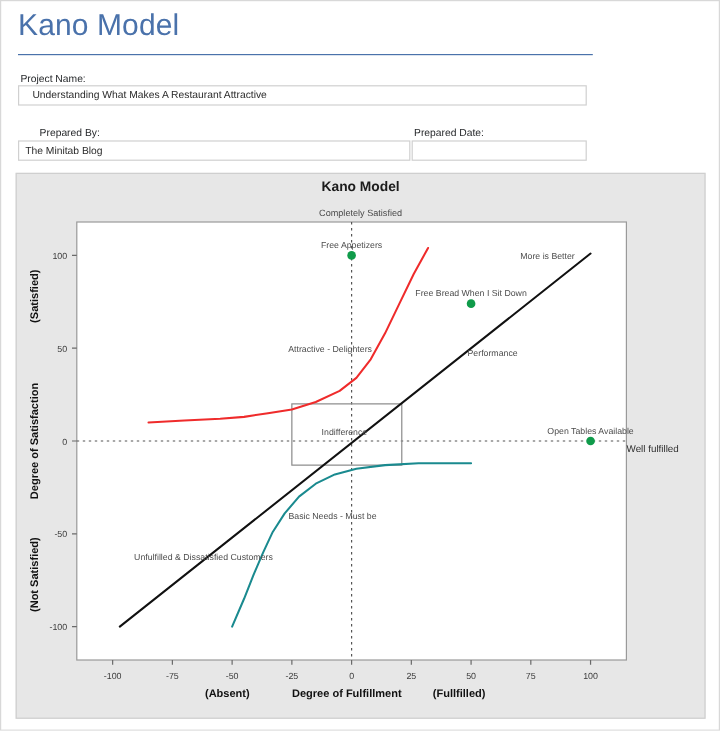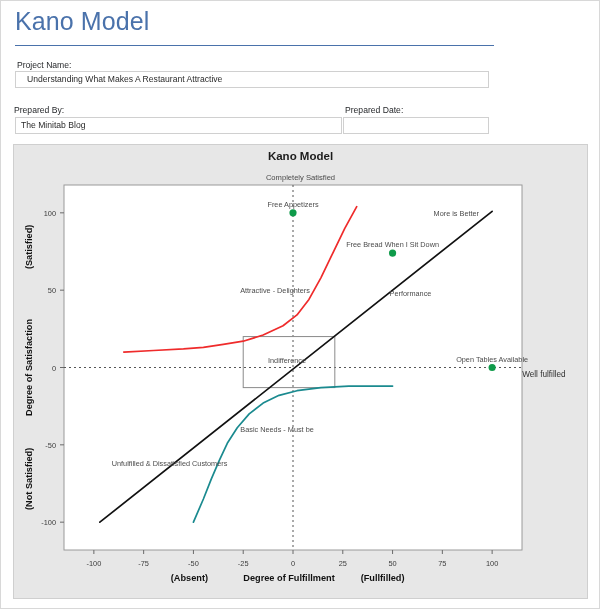--- a/index.html
+++ b/index.html
@@ -54,21 +54,21 @@
     font-family: "Liberation Sans", sans-serif;
     font-size: 8.6px;
     color: #2b2b2b;
     padding: 0 5px;
     line-height: 17px;
     height: 17px;
     outline: none;
   }
   #lbl-project { left: 16px; top: 59px; }
   #inp-project { left: 14px; top: 70px; width: 474px; padding-left: 11px; }
-  #lbl-prepby  { left: 13px; top: 104px; }
+  #lbl-prepby  { left: 32px; top: 104px; }
   #inp-prepby  { left: 14px; top: 116px; width: 327px; }
   #lbl-prepdate{ left: 344px; top: 104px; }
   #inp-prepdate{ left: 342px; top: 116px; width: 146px; }
 
   
   .chart-panel {
     position: absolute;
     left: 12px;
     top: 143px;
     width: 575px;

